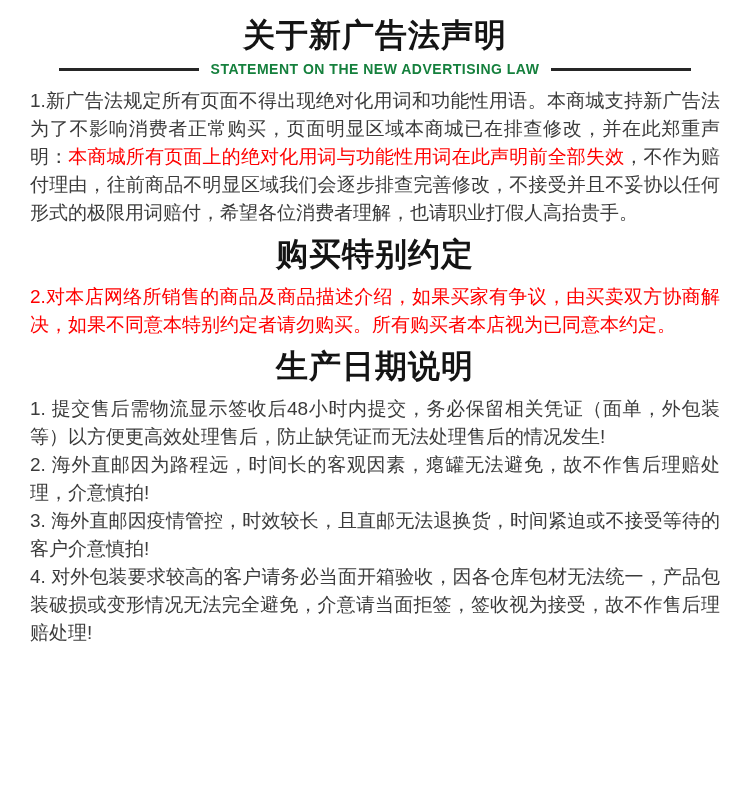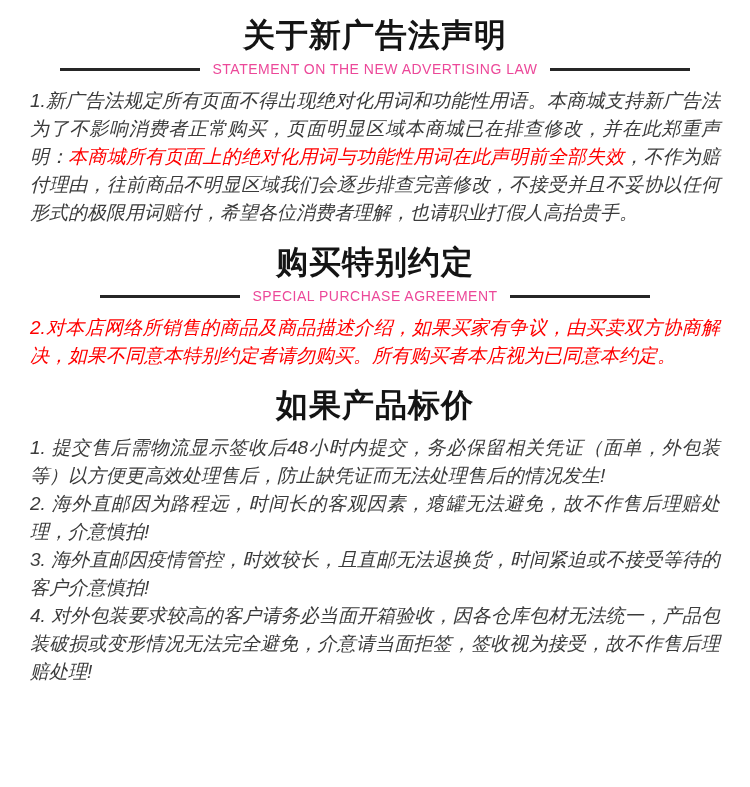--- a/index.html
+++ b/index.html
@@ -9,21 +9,21 @@
     background: #ffffff;
     font-family: "Liberation Sans", "DejaVu Sans", sans-serif;
   }
   .page {
     width: 750px;
     min-height: 787px;
     margin: 0 auto;
     padding: 16px 0 10px;
     background: #ffffff;
   }
-  .section { margin-top: 16px; }
+  .section { margin-top: 8px; }
   .section:first-child { margin-top: 0; }
   .sec-title {
     text-align: center;
     font-size: 32px;
     line-height: 38px;
     font-weight: bold;
     color: #141414;
     letter-spacing: 1px;
   }
   .sub-row {
@@ -34,34 +34,34 @@
     margin-top: 7px;
     height: 16px;
   }
   .sub-line {
     width: 140px;
     height: 3px;
     background: #262626;
   }
   .sub-text {
     font-size: 14px;
-    font-weight: normal;
-    color: #ec4899;
+    font-weight: bold;
+    color: #15803d;
     letter-spacing: 0.5px;
     white-space: nowrap;
   }
   .sec-body {
     margin-top: 10px;
     padding: 0 30px;
     font-size: 19px;
     line-height: 28px;
     color: #3b3b3b;
     text-align: justify;
   }
-  .sec-body p { margin: 0; font-style: italic; }
+  .sec-body p { margin: 0; }
   .seg-red { color: #ff0000; }
   .seg-black { color: #3b3b3b; }
 </style>
 </head>
 <body>
 
 <main class="page">
   <div id="sections-root">
   <section class="section">
     <div class="sec-title">关于新广告法声明</div>
@@ -70,32 +70,27 @@
       <span class="sub-text">STATEMENT ON THE NEW ADVERTISING LAW</span>
       <span class="sub-line"></span>
     </div>
     <div class="sec-body">
           <p><span class="seg-black">1.新广告法规定所有页面不得出现绝对化用词和功能性用语。本商城支持新广告法为了不影响消费者正常购买，页面明显区域本商城已在排查修改，并在此郑重声明：</span><span class="seg-red">本商城所有页面上的绝对化用词与功能性用词在此声明前全部失效</span><span class="seg-black">，不作为赔付理由，往前商品不明显区域我们会逐步排查完善修改，不接受并且不妥协以任何形式的极限用词赔付，希望各位消费者理解，也请职业打假人高抬贵手。</span></p>
         </div>
   </section>
 
   <section class="section">
     <div class="sec-title">购买特别约定</div>
-    <div class="sub-row">
-      <span class="sub-line"></span>
-      <span class="sub-text">SPECIAL PURCHASE AGREEMENT</span>
-      <span class="sub-line"></span>
-    </div>
     <div class="sec-body">
           <p><span class="seg-red">2.对本店网络所销售的商品及商品描述介绍，如果买家有争议，由买卖双方协商解决，如果不同意本特别约定者请勿购买。所有购买者本店视为已同意本约定。</span></p>
         </div>
   </section>
 
   <section class="section">
-    <div class="sec-title">如果产品标价</div>
+    <div class="sec-title">生产日期说明</div>
     <div class="sec-body">
           <p><span class="seg-black">1. 提交售后需物流显示签收后48小时内提交，务必保留相关凭证（面单，外包装等）以方便更高效处理售后，防止缺凭证而无法处理售后的情况发生!</span></p>
           <p><span class="seg-black">2. 海外直邮因为路程远，时间长的客观因素，瘪罐无法避免，故不作售后理赔处理，介意慎拍!</span></p>
           <p><span class="seg-black">3. 海外直邮因疫情管控，时效较长，且直邮无法退换货，时间紧迫或不接受等待的客户介意慎拍!</span></p>
           <p><span class="seg-black">4. 对外包装要求较高的客户请务必当面开箱验收，因各仓库包材无法统一，产品包装破损或变形情况无法完全避免，介意请当面拒签，签收视为接受，故不作售后理赔处理!</span></p>
         </div>
   </section>
 </div>
 </main>
 

